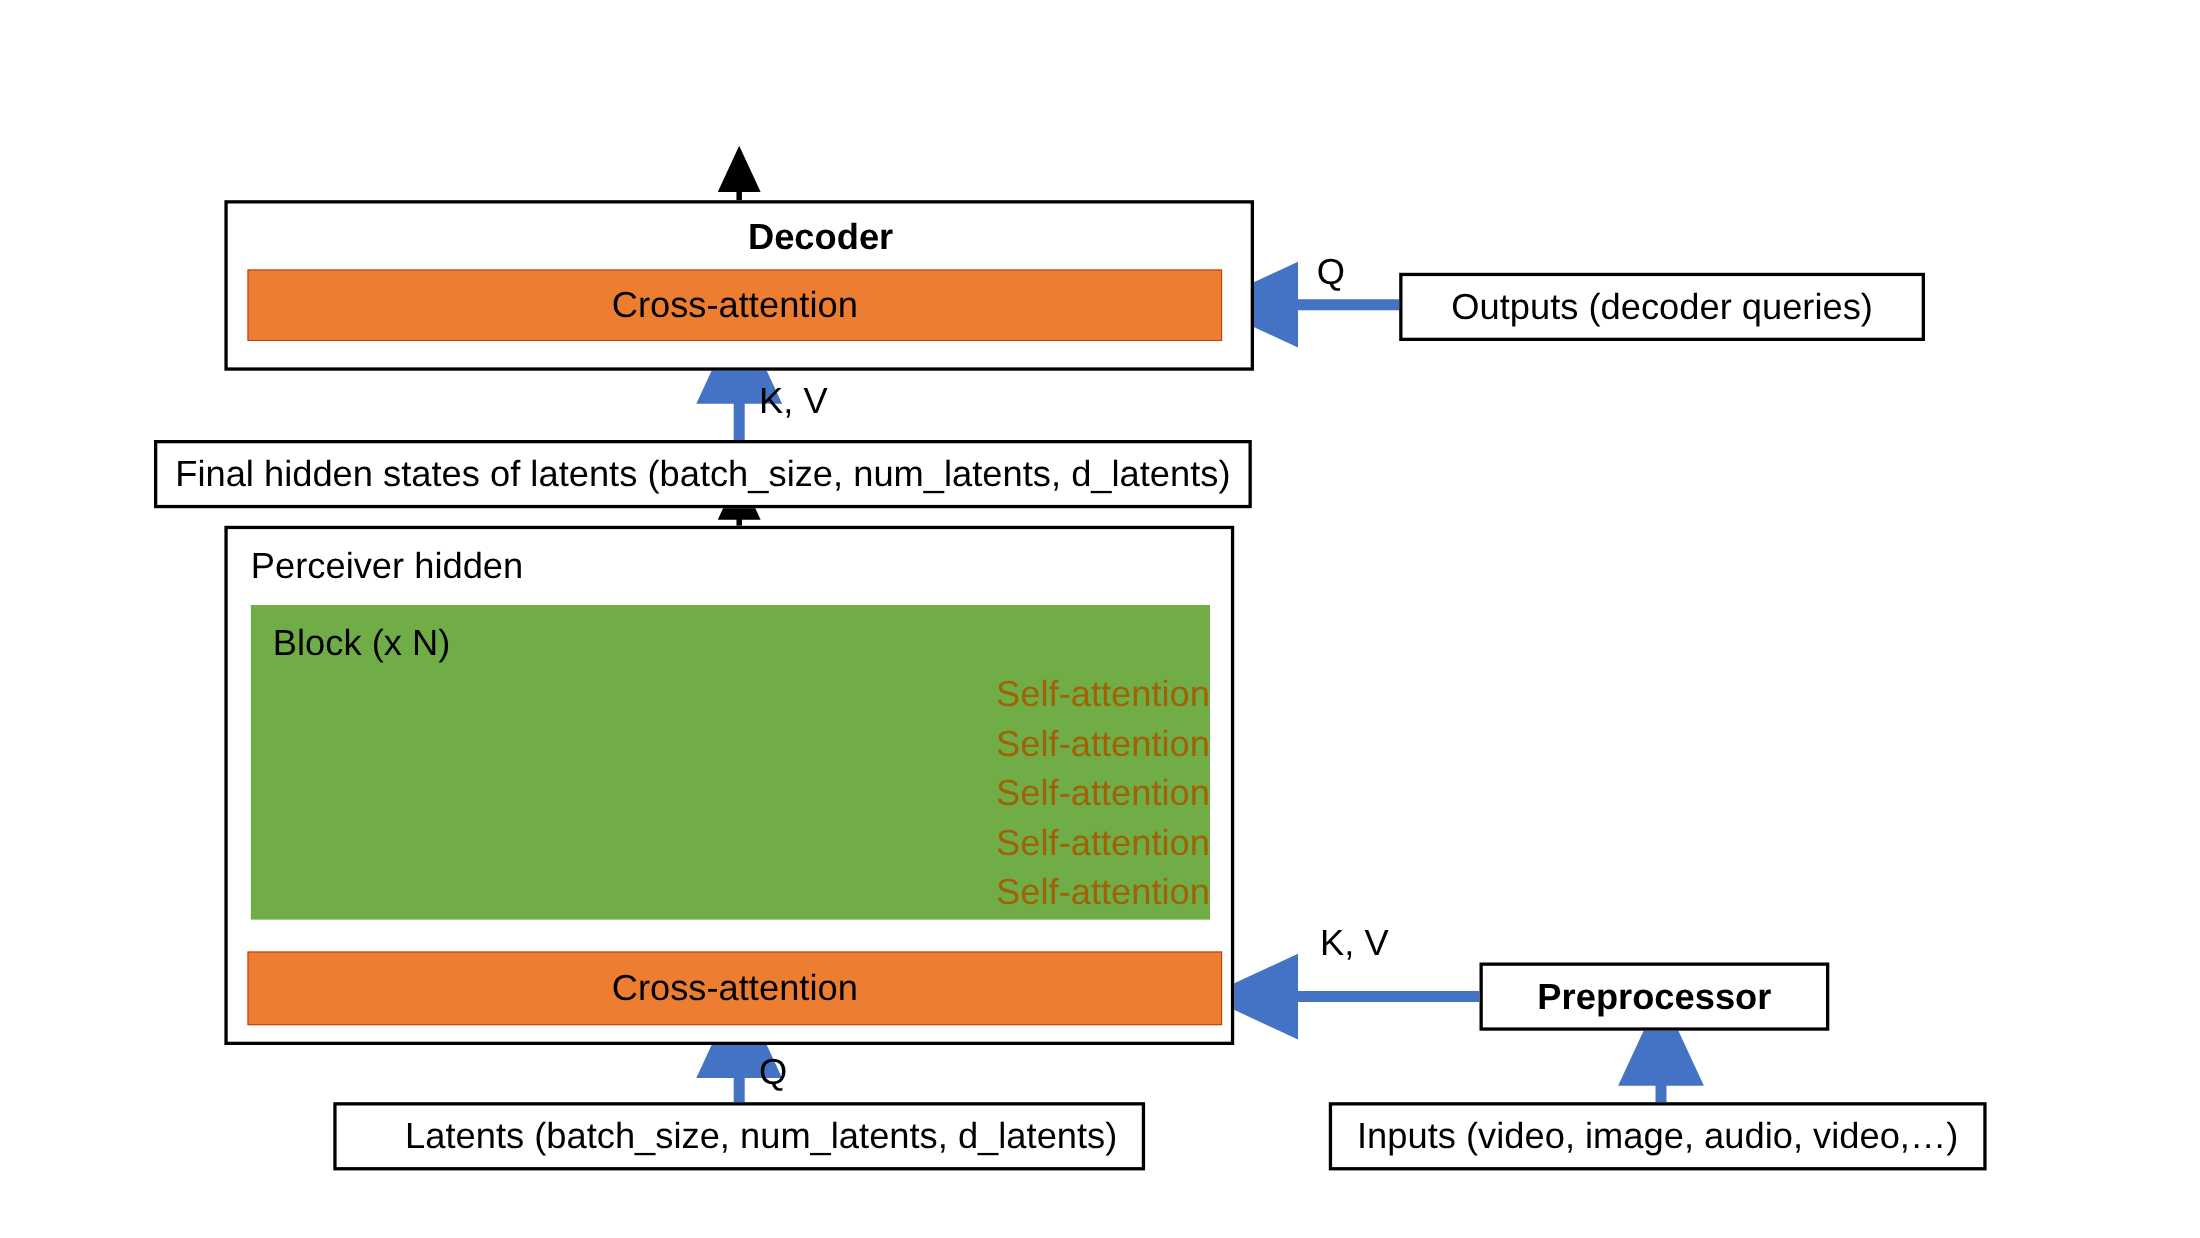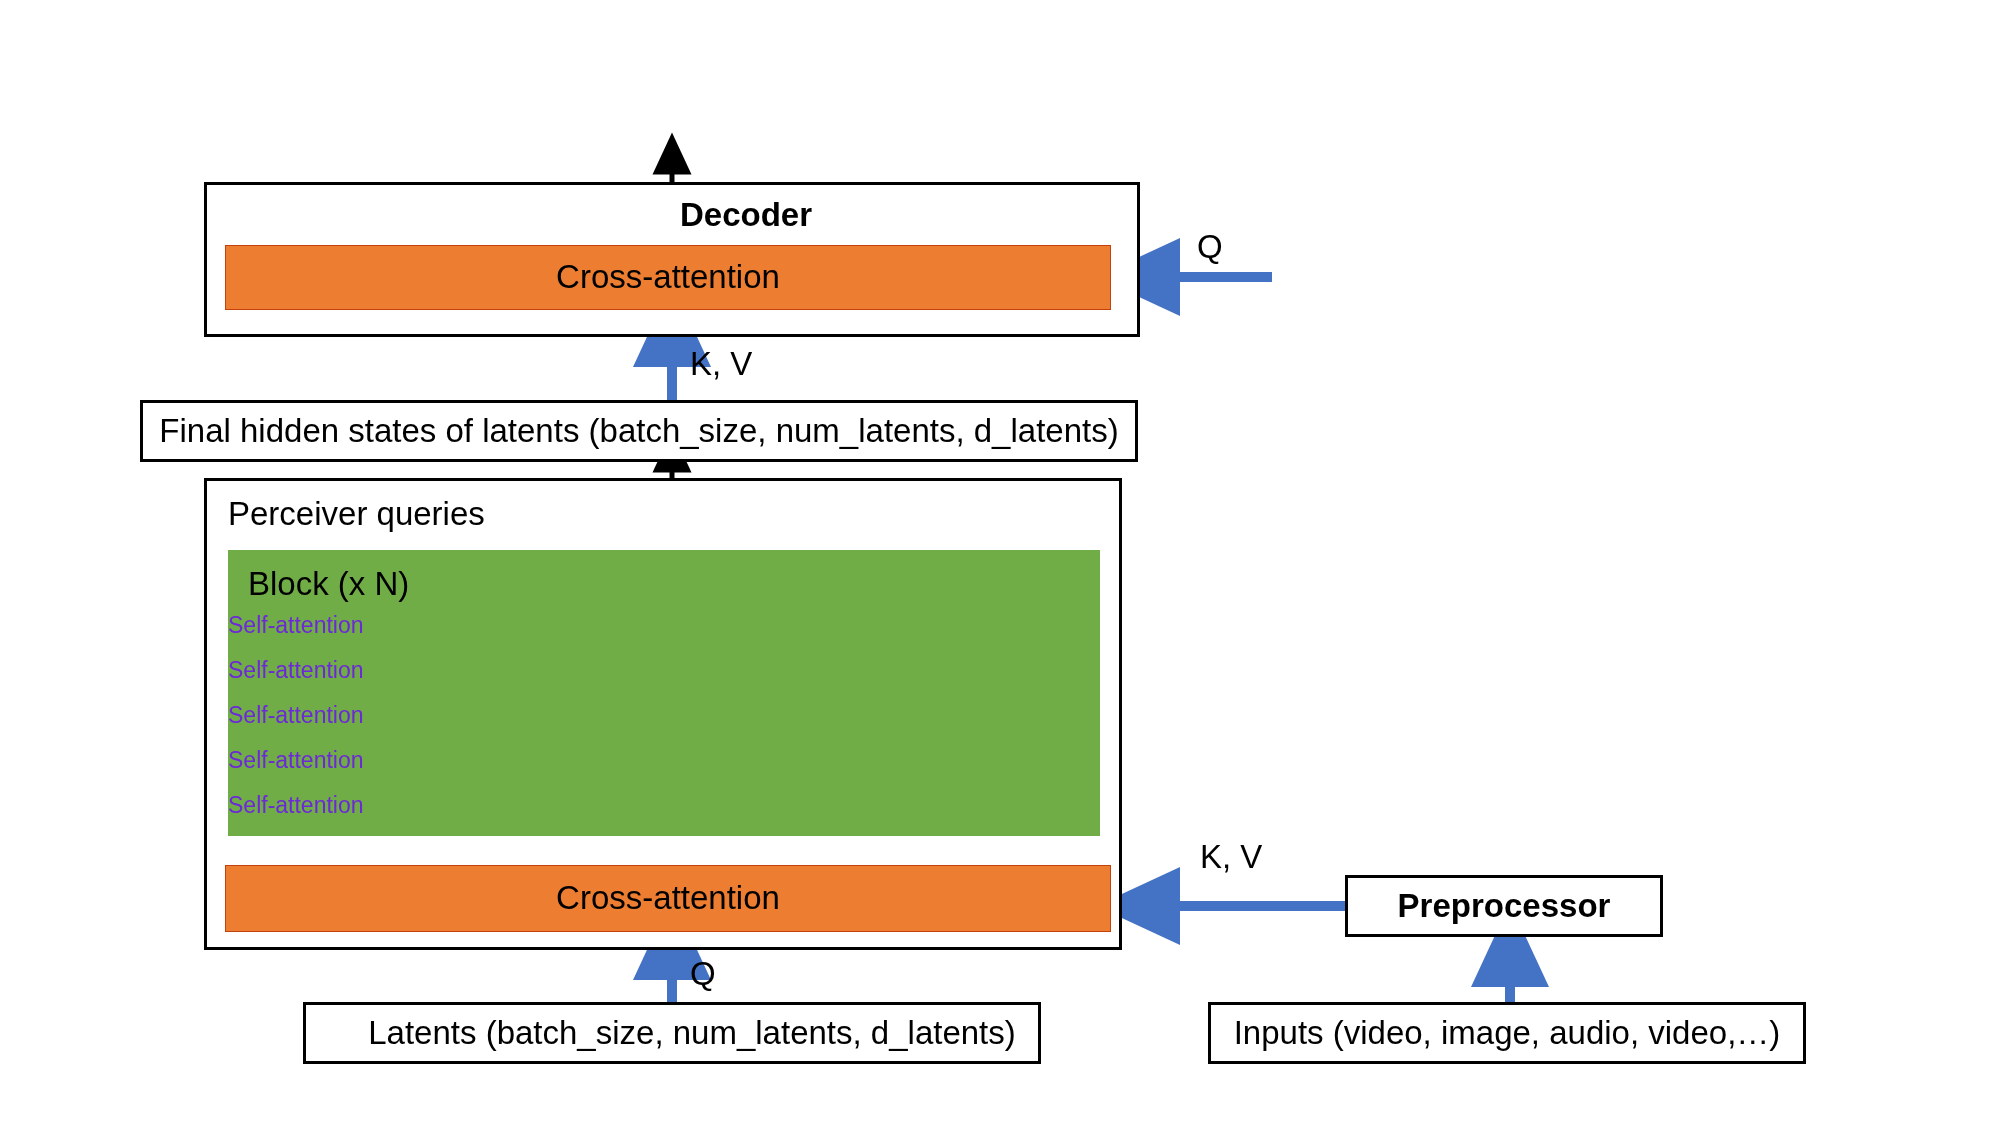--- a/index.html
+++ b/index.html
@@ -46,24 +46,24 @@
     font-weight: bold;
   }
   .title-topleft {
     position: absolute;
     font-size: 33px;
     color: #000000;
     white-space: nowrap;
   }
   .satt {
     position: absolute;
-    font-size: 23px;
-    color: #6d28d9;
+    font-size: 33px;
+    color: #a16207;
     white-space: nowrap;
-    text-align: left;
+    text-align: right;
   }
   .edge-label {
     position: absolute;
     font-size: 33px;
     color: #000000;
     white-space: nowrap;
   }
   svg.arrows {
     position: absolute;
     left: 0;
@@ -109,29 +109,32 @@
 
   <div class="box" style="left:204px; top:182px; width:936px; height:155px; display:block;"></div>
   <div class="title-topleft" style="left:204px; top:196px; width:1084px; text-align:center; font-weight:bold;">Decoder</div>
 
   <div class="box fill-orange" style="left:225px; top:245px; width:886px; height:65px;">
     <span class="label-center">Cross-attention</span>
   </div>
 
   <div class="edge-label" style="left:1197px; top:228px;">Q</div>
 
+  <div class="box" style="left:1272px; top:248px; width:478px; height:62px;">
+    <span class="label-center">Outputs (decoder queries)</span>
+  </div>
 
   <div class="edge-label" style="left:690px; top:345px;">K, V</div>
 
   <div class="box" style="left:140px; top:400px; width:998px; height:62px;">
     <span class="label-center">Final hidden states of latents (batch_size, num_latents, d_latents)</span>
   </div>
 
   <div class="box" style="left:204px; top:478px; width:918px; height:472px; display:block;"></div>
-  <div class="title-topleft" style="left:228px; top:495px;">Perceiver queries</div>
+  <div class="title-topleft" style="left:228px; top:495px;">Perceiver hidden</div>
 
   <div class="box fill-green" style="left:228px; top:550px; width:872px; height:286px; display:block;"></div>
   <div class="title-topleft" style="left:248px; top:565px;">Block (x N)</div>
 
   <div class="satt" style="left:228px; top:612px; width:872px;">Self-attention</div>
   <div class="satt" style="left:228px; top:657px; width:872px;">Self-attention</div>
   <div class="satt" style="left:228px; top:702px; width:872px;">Self-attention</div>
   <div class="satt" style="left:228px; top:747px; width:872px;">Self-attention</div>
   <div class="satt" style="left:228px; top:792px; width:872px;">Self-attention</div>
 

